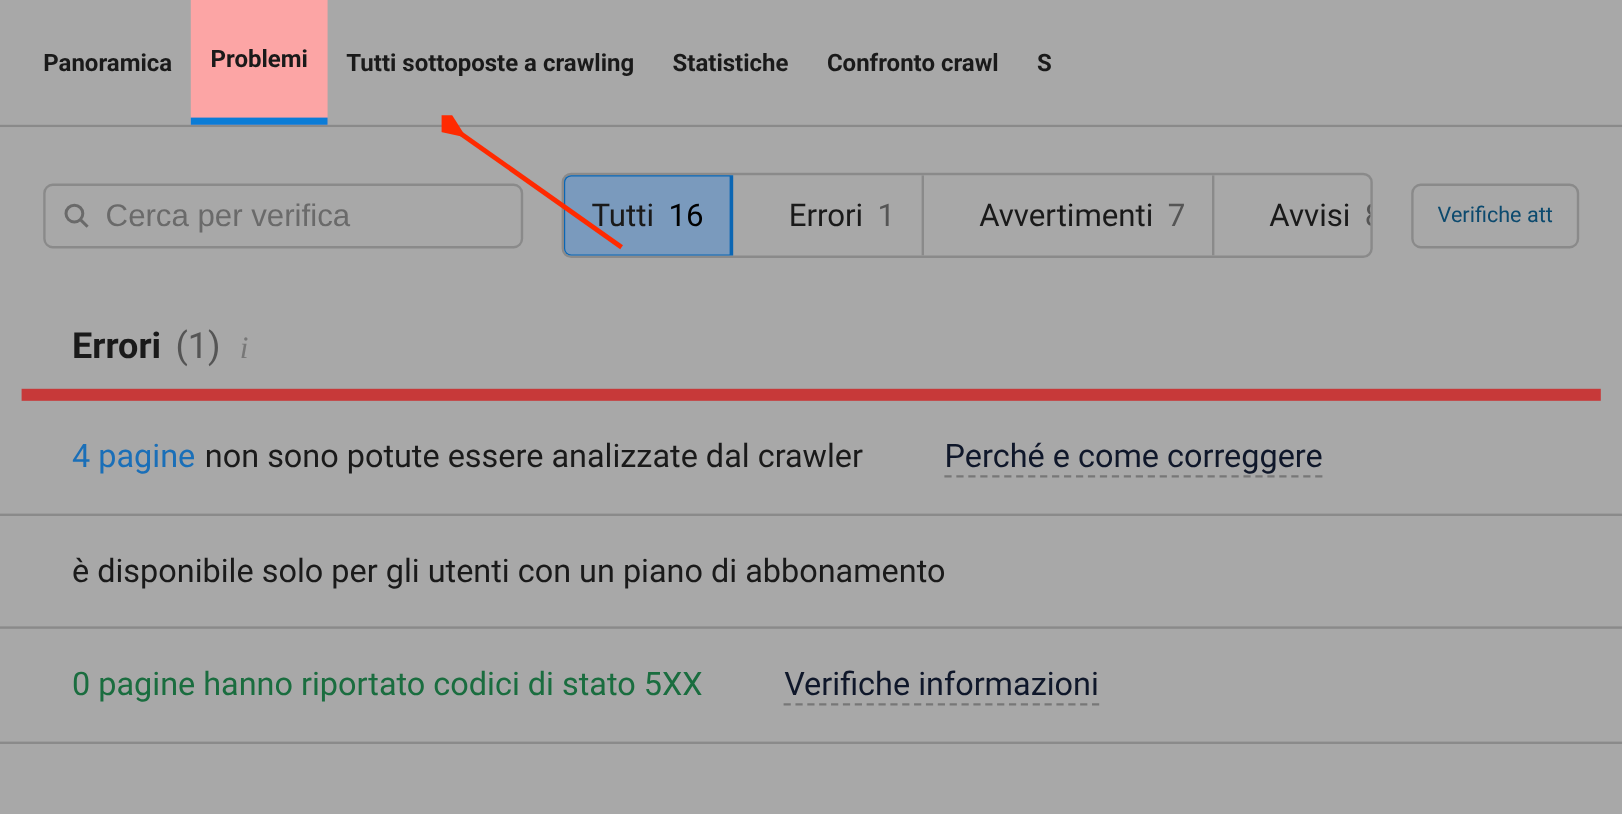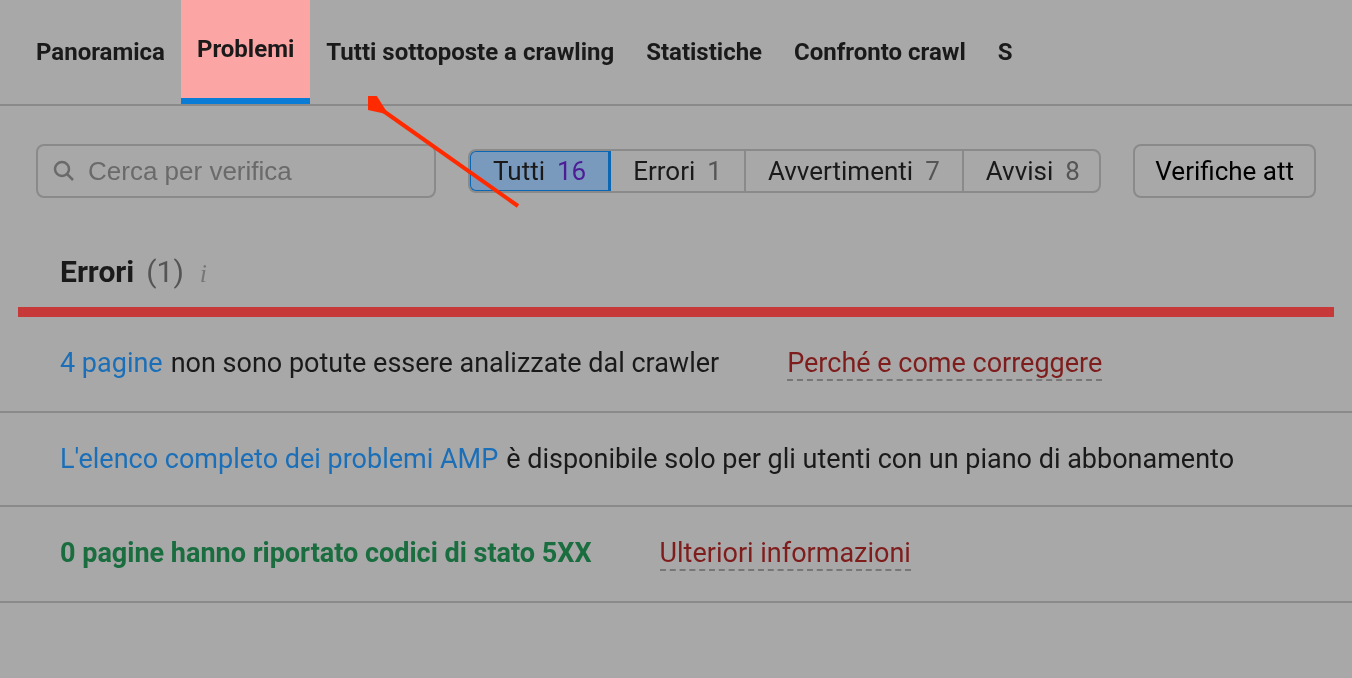--- a/index.html
+++ b/index.html
@@ -20,21 +20,21 @@
       align-items: stretch;
       border-bottom: 2px solid #8a8a8a;
       background: #a8a8a8;
       padding: 0 20px;
       height: 106px;
     }
     .tab {
       display: flex;
       align-items: center;
       padding: 0 16px;
-      font-size: 24px;
+      font-size: 20px;
       font-weight: 700;
       color: #1a1a1a;
       cursor: pointer;
       position: relative;
       white-space: nowrap;
     }
     .tab.active {
       background: #fca5a5;
       border-bottom: 6px solid #0b7cd6;
     }
@@ -71,22 +71,23 @@
       outline: none;
     }
     .search-input::placeholder {
       color: #6a6a6a;
     }
     .filter-group {
       display: flex;
       border: 2px solid #8a8a8a;
       border-radius: 8px;
       overflow: hidden;
-      height: 44px;
-      background: #a8a8a8;
+      height: 71px;
+      background: #a8a8a8;
+      gap: 24px;
     }
     .filter-chip {
       display: flex;
       align-items: center;
       padding: 0 22px;
       font-size: 26px;
       color: #1a1a1a;
       border-right: 2px solid #8a8a8a;
       cursor: pointer;
       gap: 12px;
@@ -98,31 +99,31 @@
     .filter-chip.selected {
       background: #7a9abd;
       border: 3px solid #0b66b3;
       border-radius: 8px 0 0 8px;
       margin: -2px 0 -2px -2px;
     }
     .filter-count {
       color: #555;
     }
     .filter-chip.selected .filter-count {
-      color: #4c1d95;
+      color: #000000;
     }
     .verif-box {
       display: flex;
       align-items: center;
       height: 54px;
       border: 2px solid #8a8a8a;
       border-radius: 8px;
       padding: 0 20px;
-      font-size: 26px;
-      color: #000000;
+      font-size: 18px;
+      color: #0c4a6e;
       background: #a8a8a8;
       margin-left: auto;
       white-space: nowrap;
     }
     .section-header {
       padding: 56px 36px 18px 60px;
       display: flex;
       align-items: baseline;
       gap: 12px;
     }
@@ -161,24 +162,23 @@
       border-top: none;
     }
     .link-blue {
       color: #1a6fb8;
     }
     .text-normal {
       color: #1a1a1a;
     }
     .text-green {
       color: #1a6d3f;
-      font-weight: bold;
     }
     .helper-link {
-      color: #7f1d1d;
+      color: #0f172a;
       border-bottom: 2px dashed #777;
       margin-left: 60px;
       cursor: pointer;
       white-space: nowrap;
     }
     .arrow-svg {
       position: absolute;
       top: 96px;
       left: 368px;
       pointer-events: none;
@@ -237,27 +237,26 @@
 
   <div class="red-bar"></div>
 
   <div class="issue-row">
     <span class="link-blue">4 pagine</span>
     <span class="text-normal"> non sono potute essere analizzate dal crawler</span>
     <span class="helper-link">Perché e come correggere</span>
   </div>
 
   <div class="issue-row">
-    <span class="link-blue">L'elenco completo dei problemi AMP</span>
     <span class="text-normal"> è disponibile solo per gli utenti con un piano di abbonamento</span>
   </div>
 
   <div class="issue-row">
     <span class="text-green">0 pagine hanno riportato codici di stato 5XX</span>
-    <span class="helper-link">Ulteriori informazioni</span>
+    <span class="helper-link">Verifiche informazioni</span>
   </div>
 
 </div>
 
 <svg class="arrow-svg" width="180" height="130">
   <defs>
     <marker id="arrowhead" markerWidth="12" markerHeight="10" refX="2" refY="5" orient="auto">
       <polygon points="12 0, 0 5, 12 10" fill="#ff2a00"></polygon>
     </marker>
   </defs>

